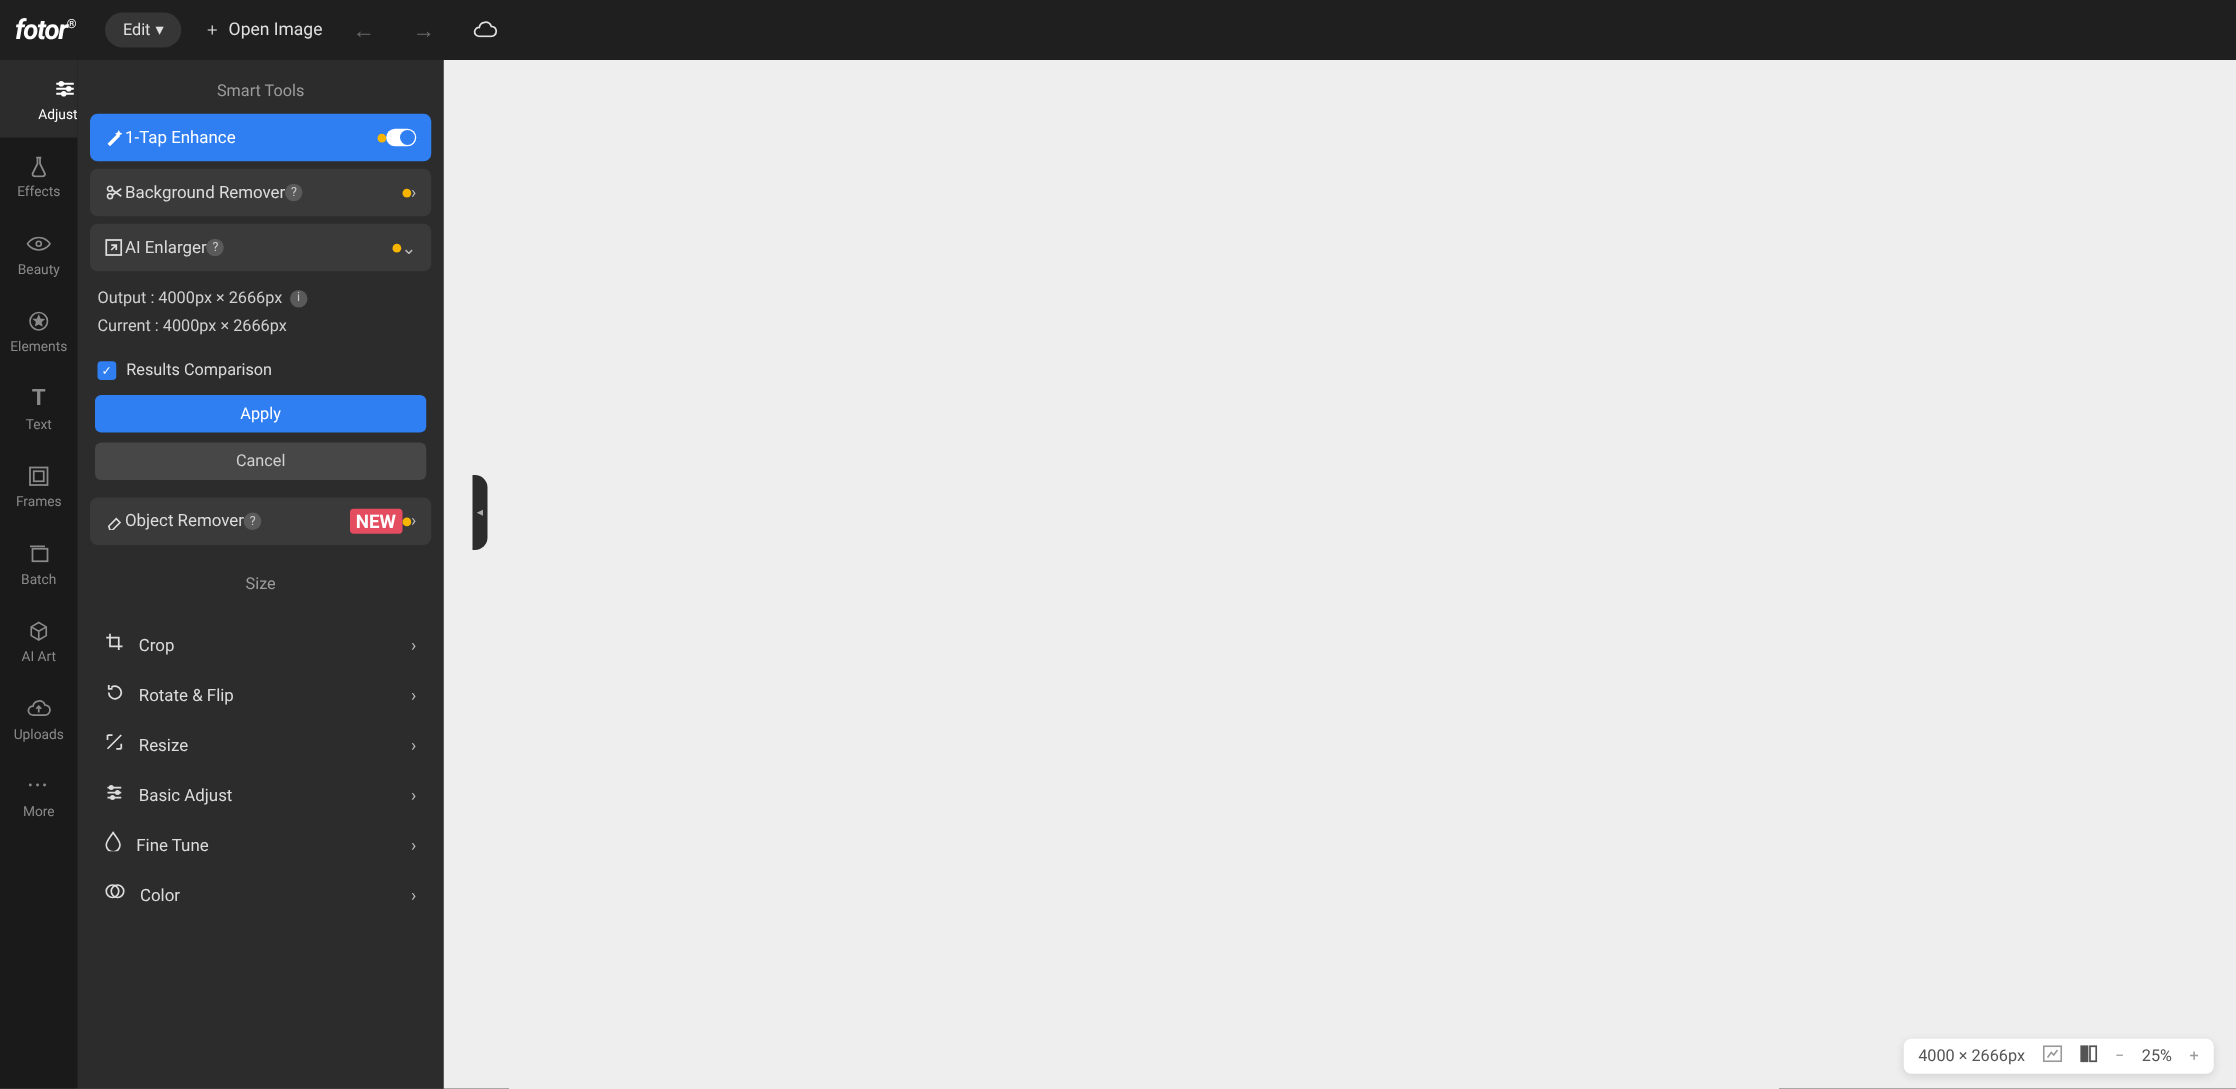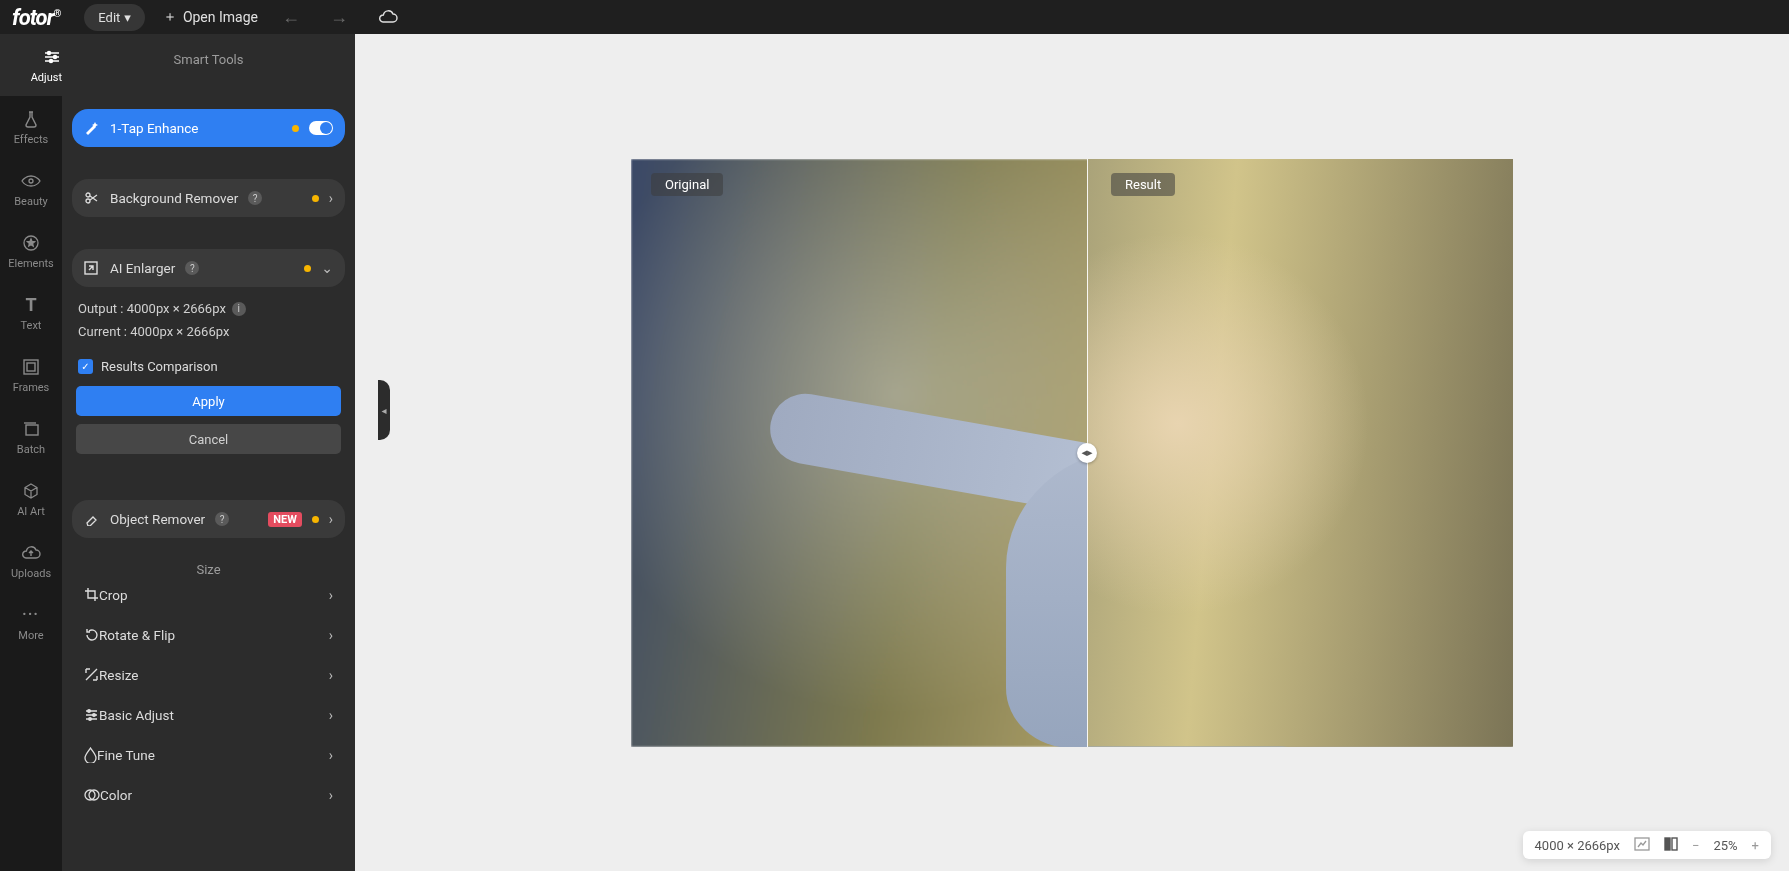--- a/index.html
+++ b/index.html
@@ -1,57 +1,57 @@
 <!DOCTYPE html>
 <html><head>
 <meta charset="utf-8">
 <style>
 * { margin: 0; padding: 0; box-sizing: border-box; font-family: -apple-system, BlinkMacSystemFont, "Segoe UI", Roboto, sans-serif; }
 body { background: #1a1a1a; width: 1789px; height: 871px; overflow: hidden; display: flex; flex-direction: column; }
 
 
-.topbar { height: 34px; background: #1f1f1f; display: flex; align-items: center; padding: 0 12px; gap: 18px; }
+.topbar { height: 48px; background: #1f1f1f; display: flex; align-items: center; padding: 0 12px; gap: 18px; }
 .logo { color: #fff; font-size: 22px; font-weight: 700; font-style: italic; letter-spacing: -1px; padding-right:6px;}
 .logo sup { font-size: 10px; font-style: normal;}
 .edit-btn { background: #363636; color: #e0e0e0; border: none; padding: 6px 14px; border-radius: 14px; font-size: 13px; display: flex; align-items: center; gap: 4px; cursor: pointer; }
 .open-image { color: #e0e0e0; font-size: 14px; display: flex; align-items: center; gap: 6px; cursor: pointer; }
 .nav-arrow { color: #6a6a6a; font-size: 18px; cursor: pointer; padding: 0 6px;}
 .cloud { color: #e0e0e0; font-size: 16px; cursor: pointer; padding: 0 6px;}
 
 .main { flex: 1; display: flex; min-height: 0; }
 
 
 .rail { width: 62px; background: #1a1a1a; display: flex; flex-direction: column; }
 .rail-item { display: flex; flex-direction: column; align-items: center; justify-content: center; height: 62px; color: #8a8a8a; font-size: 11px; gap: 4px; cursor: pointer; }
 .rail-item.active { background: #2c2c2c; color: #fff; align-items: flex-end; }
 .rail-icon { width: 20px; height: 20px; display: flex; align-items: center; justify-content: center; }
 
 
 .panel { width: 293px; background: #2c2c2c; padding: 0 10px; overflow-y: auto; position: relative; color: #dcdcdc;}
 .panel::-webkit-scrollbar{width:6px}.panel::-webkit-scrollbar-thumb{background:#555;border-radius:3px}
 .section-title { text-align: center; font-size: 13px; color: #9c9c9c; padding: 18px 0 10px; }
-.tool { background: #3a3a3a; border-radius: 16px; height: 38px; display: flex; align-items: center; padding: 0 12px; margin-bottom: 6px; gap: 10px; font-size: 13.5px; cursor: pointer; position: relative; margin-top: 32px; }
+.tool { background: #3a3a3a; border-radius: 6px; height: 38px; display: flex; align-items: center; padding: 0 12px; margin-bottom: 6px; font-size: 13.5px; cursor: pointer; position: relative; }
 .tool.selected { background: #2f7ff2; color: #fff; }
 .tool .t-icon { width: 16px; display:flex; align-items:center;}
 .tool .spacer { flex: 1; }
 .dot { width: 7px; height: 7px; border-radius: 50%; background: #f7b500; }
 .chev { color: #bbb; font-size: 14px; }
 .toggle { width: 24px; height: 14px; background: #fff; border-radius: 7px; position: relative; }
 .toggle::after { content:""; position:absolute; right:1px; top:1px; width:12px; height:12px; background:#2f7ff2; border-radius:50%;}
 .help { width:14px;height:14px;border-radius:50%;background:#5a5a5a;color:#ccc;font-size:10px;display:flex;align-items:center;justify-content:center;}
 .sub { padding: 8px 6px 6px; font-size: 13px; color: #d0d0d0;}
 .sub .line { margin-bottom: 8px; display:flex; align-items:center; gap:6px;}
 .chk { display:flex; align-items:center; gap:8px; font-size:13px; margin:6px 6px 12px;}
 .chk-box { width:15px;height:15px;background:#2f7ff2;border-radius:3px;display:flex;align-items:center;justify-content:center;color:#fff;font-size:10px;}
 .btns { display:flex; gap:8px; padding:0 4px 14px;flex-direction:column;}
 .btn { height:30px; border-radius:5px; border:none; padding:0 16px; font-size:13px; cursor:pointer;}
 .btn.primary { background:#2f7ff2; color:#fff;}
 .btn.secondary { background:#474747; color:#d0d0d0;}
-.new-badge{background:#e44c5f;color:#fff;font-size:11px;font-weight:700;padding:1px 5px;border-radius:3px;}
-.plain-item { height:40px; display:flex; align-items:flex-start; padding:0 12px; font-size:13.5px; color:#dcdcdc; cursor:pointer;}
+.new-badge{background:#e44c5f;color:#fff;font-size:15px;font-weight:700;padding:1px 5px;border-radius:3px;}
+.plain-item { height:40px; display:flex; align-items:flex-end; padding:0 12px; gap:12px; font-size:13.5px; color:#dcdcdc; cursor:pointer;}
 .plain-item .spacer{flex:1}
 
 
 .collapse-tab { position:absolute; left:378px; top:380px; width:12px; height:60px; background:#2c2c2c; border-radius:0 10px 10px 0; display:flex;align-items:center;justify-content:center;color:#aaa;font-size:10px;cursor:pointer;z-index:5}
 
 
 .canvas-wrap { flex:1; background:#eeeeee; position:relative; display:flex; align-items:center; justify-content:center;}
 .canvas { width:882px; height:588px; position:relative; overflow:hidden;}
 .img-layer{position:absolute;inset:0;}
 .orig{background:
@@ -314,35 +314,20 @@
       <span>Color</span>
         <span class="spacer"></span>
         <span class="chev">›</span>
     </div>
 
   </div>
 
   <div class="collapse-tab">◂</div>
 
   <div class="canvas-wrap">
-    <div class="canvas">
-      <div class="img-layer orig"></div>
-      <div class="figure">
-        <div class="arm-l"></div>
-          <div class="arm-r"></div>
-        <div class="torso"></div>
-          <div class="hair"></div>
-          <div class="head"></div>
-      </div>
-      <div class="img-layer result"></div>
-      <div class="badge o">Original</div>
-      <div class="badge r">Result</div>
-      <div class="divider"></div>
-      <div class="handle">◂▸</div>
-    </div>
 
     <div class="status">
       <span>4000 × 2666px</span>
       <span class="sicon"><svg width="16" height="14" viewBox="0 0 16 14" stroke="#999" stroke-width="1.3" fill="none">
             <rect x="1" y="1" width="14" height="12"></rect>
             <path d="M4 10l3-4 2 2 3-4"></path>
           </svg></span>
       <span class="sicon"><svg width="14" height="16" viewBox="0 0 14 16" stroke="#555" stroke-width="1.4" fill="none">
             <rect x="1" y="2" width="5" height="12" fill="#555"></rect>
             <rect x="8" y="2" width="5" height="12"></rect>

